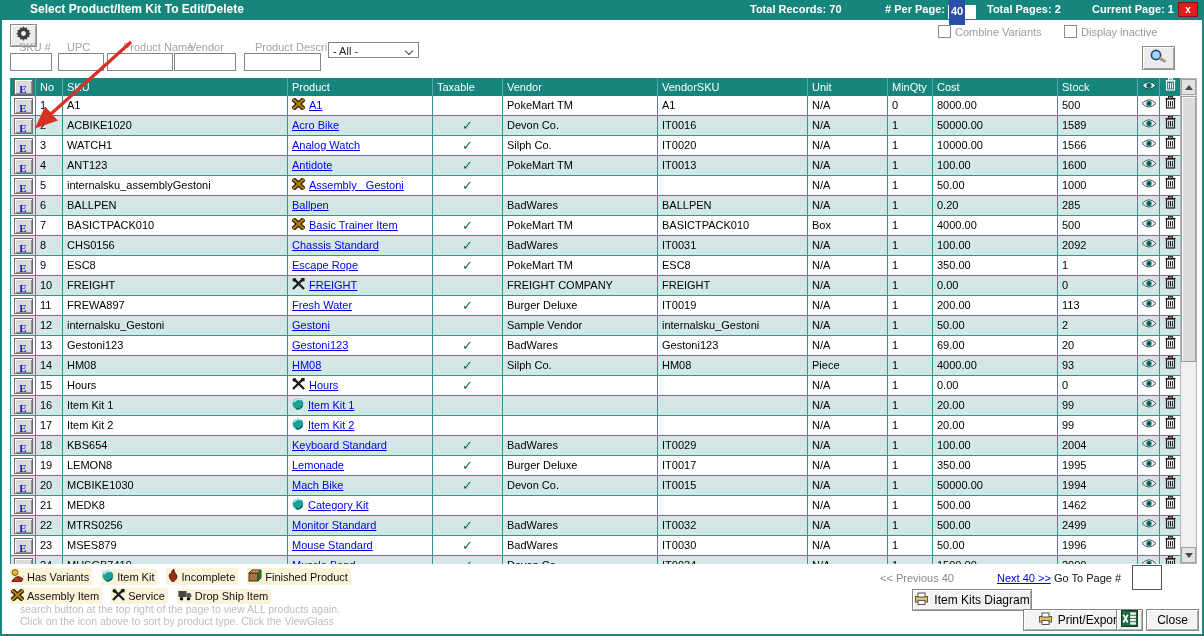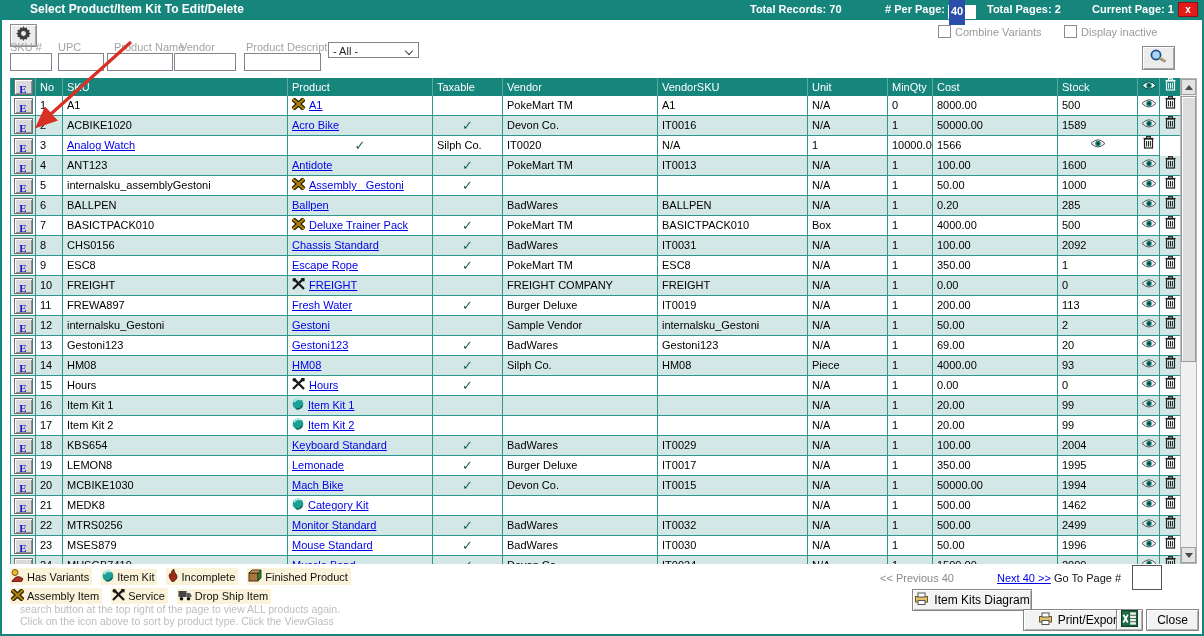--- a/index.html
+++ b/index.html
@@ -18,21 +18,21 @@
   .closex { position:absolute; right:4px; top:2px; width:20px; height:15px; background:#e31b1b;
     border:1px solid #8d0f0f; color:#fff; font-size:10px; font-weight:bold; text-align:center;
     line-height:13px; cursor:pointer; }
 
   
   .gearbtn { position:absolute; left:8px; top:24px; width:27px; height:23px; background:#ececec;
     border:1px solid #8c8c8c; box-shadow:inset 1px 1px 0 #fff, inset -1px -1px 0 #a8a8a8;
     display:flex; align-items:center; justify-content:center; cursor:pointer; }
   .cbwrap { position:absolute; top:25px; font-size:11px; color:#9a9a9a; display:flex; align-items:center; gap:4px; }
   .cbox { width:13px; height:13px; background:#fff; border:1px solid #8c8c8c; display:inline-block; }
-  .flabel { position:absolute; top:41px; font-size:11px; color:#a3a3a3; white-space:nowrap; }
+  .flabel { position:absolute; top:41px; font-size:11px; color:#a3a3a3; white-space:nowrap;margin-left:9px; }
   .finput { position:absolute; top:53px; height:18px; border:1px solid #7f858d; background:#fff;
     font-size:11px; padding:0 3px; font-family:inherit; }
   .fselect { position:absolute; top:42px; height:16px; border:1px solid #7f858d; background:#fff;
     font-size:11px; padding-left:4px; line-height:16px; color:#222; }
   .fselect .chev { position:absolute; right:6px; top:5px; width:6px; height:6px;
     border-right:1.5px solid #444; border-bottom:1.5px solid #444; transform:rotate(45deg); }
   .searchbtn { position:absolute; left:1140px; top:46px; width:33px; height:24px; background:#ececec;
     border:1px solid #8c8c8c; box-shadow:inset 1px 1px 0 #fff, inset -1px -1px 0 #a8a8a8;
     display:flex; align-items:center; justify-content:center; cursor:pointer; }
 
@@ -263,20 +263,21 @@
                 <line x1="5.5" y1="5" x2="5.5" y2="10.5" stroke="#222" stroke-width="1"></line>
                 <line x1="7.4" y1="5" x2="7.4" y2="10.5" stroke="#222" stroke-width="1"></line>
               </svg></span>
           </div>
         </div>
         <div class="trow">
           <div class="td c-ecell">
             <span class="ebtn"><span class="e">E</span></span>
           </div>
           <div class="td">3</div>
+          <div class="td">WATCH1</div>
           <div class="td"><a class="plink">Analog Watch</a></div>
           <div class="td center"><span class="chk">✓</span></div>
           <div class="td">Silph Co.</div>
           <div class="td">IT0020</div>
           <div class="td">N/A</div>
           <div class="td">1</div>
           <div class="td">10000.00</div>
           <div class="td">1566</div>
           <div class="td iconcell">
             <span><svg width="16" height="11" viewBox="0 0 16 11">
@@ -397,21 +398,21 @@
         </div>
         <div class="trow">
           <div class="td c-ecell">
             <span class="ebtn"><span class="e">E</span></span>
           </div>
           <div class="td">7</div>
           <div class="td">BASICTPACK010</div>
           <div class="td"><span class="picon"><svg width="13" height="12" viewBox="0 0 14 13">
                 <path d="M1 1 L13 12 M13 1 L1 12" stroke="#2b2104" stroke-width="5"></path>
                 <path d="M1 1 L13 12 M13 1 L1 12" stroke="#b8860b" stroke-width="2.2"></path>
-              </svg></span><a class="plink">Deluxe Trainer Pack</a></div>
+              </svg></span><a class="plink">Basic Trainer Item</a></div>
           <div class="td center"><span class="chk">✓</span></div>
           <div class="td">PokeMart TM</div>
           <div class="td">BASICTPACK010</div>
           <div class="td">Box</div>
           <div class="td">1</div>
           <div class="td">4000.00</div>
           <div class="td">500</div>
           <div class="td iconcell">
             <span><svg width="16" height="11" viewBox="0 0 16 11">
                 <path d="M1 5.5 Q8 -2 15 5.5 Q8 12.5 1 5.5 Z" fill="#ececec" stroke="#5a5a5a" stroke-width="1"></path>

